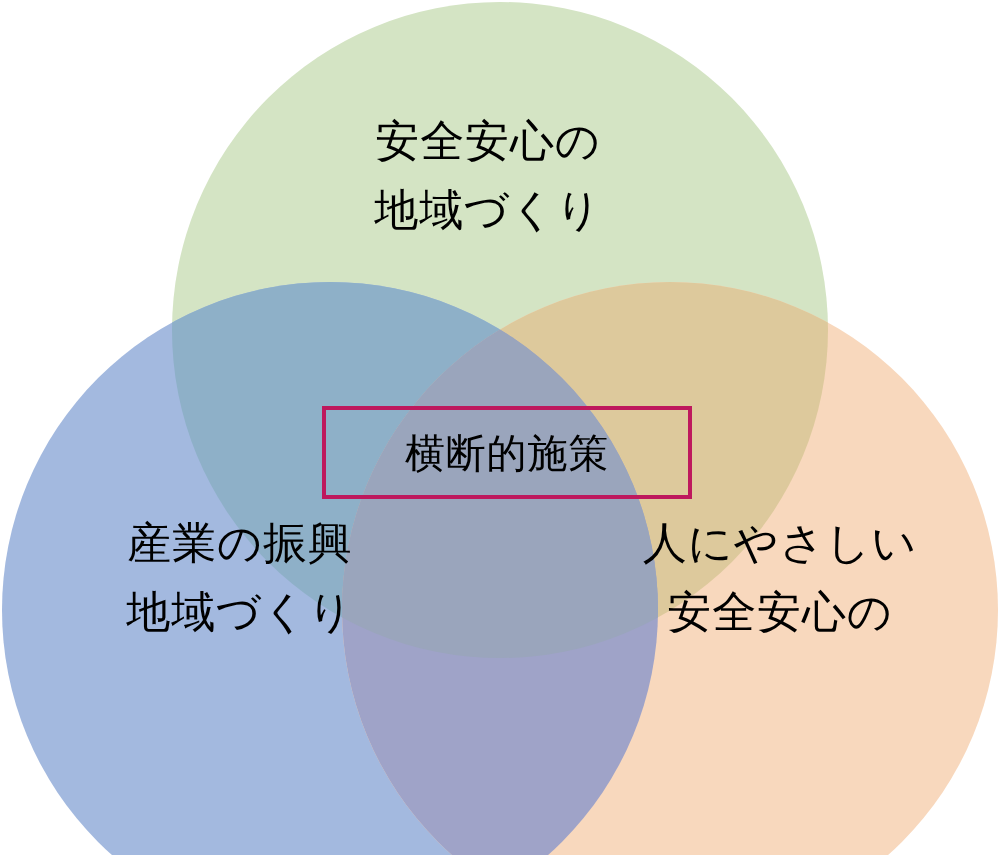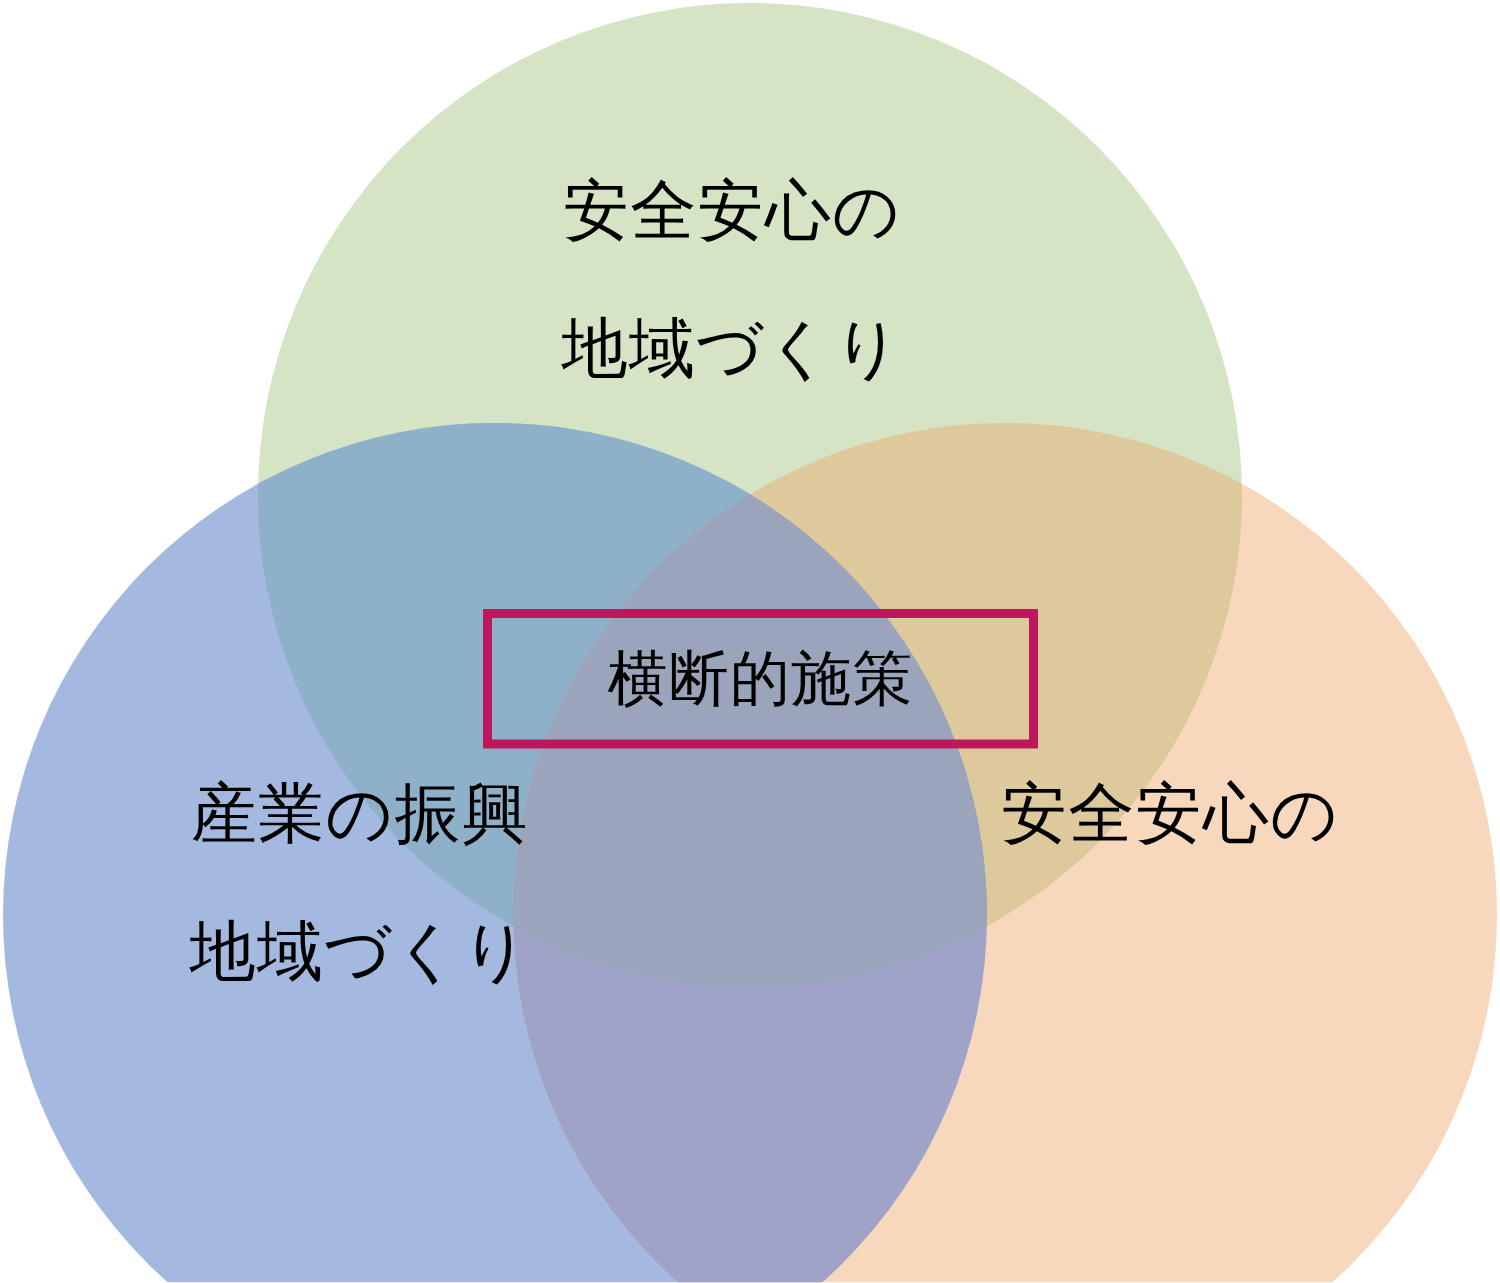--- a/index.html
+++ b/index.html
@@ -34,21 +34,21 @@
     line-height: 1.05;
     letter-spacing: 0.02em;
     font-weight: 400;
     white-space: nowrap;
     pointer-events: none;
   }
   .circle-label .line {
     display: block;
   }
   .circle-label .line + .line {
-    margin-top: 46px;
+    margin-top: 23px;
   }
   #label-top {
     left: 268px;
     top: 118px;
     width: 440px;
   }
   #label-left {
     left: 30px;
     top: 520px;
     width: 420px;
@@ -57,21 +57,21 @@
     left: 570px;
     top: 520px;
     width: 420px;
   }
   #cross-box {
     position: absolute;
     left: 322px;
     top: 406px;
     width: 370px;
     height: 93px;
-    border: 6px solid #be185d;
+    border: 4px solid #be185d;
     box-sizing: border-box;
     display: flex;
     align-items: center;
     justify-content: center;
   }
   #cross-box-label {
     font-size: 40px;
     color: #000000;
     letter-spacing: 0.02em;
     line-height: 1;
@@ -123,20 +123,21 @@
     <span class="line">安全安心の</span>
     <span class="line">地域づくり</span>
   </div>
 
   <div class="circle-label" id="label-left">
     <span class="line">産業の振興</span>
     <span class="line">地域づくり</span>
   </div>
 
   <div class="circle-label" id="label-right">
+    <span class="line">人にやさしい</span>
     <span class="line">安全安心の</span>
   </div>
 
   <div id="cross-box">
     <span id="cross-box-label">横断的施策</span>
   </div>
 
 </div>
 
 </body></html>

